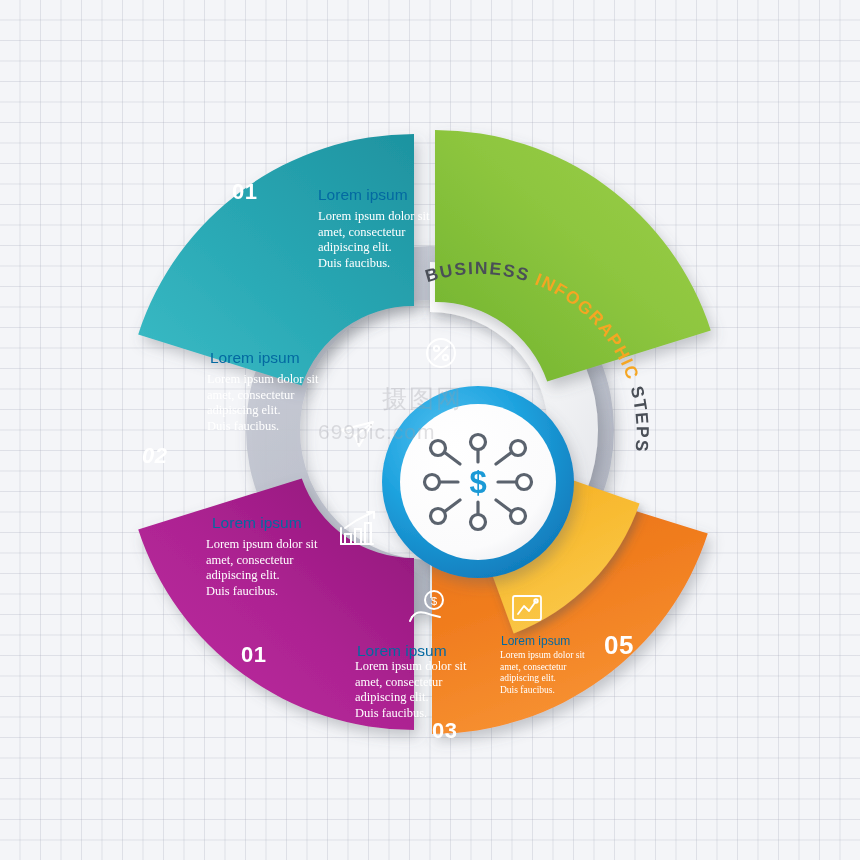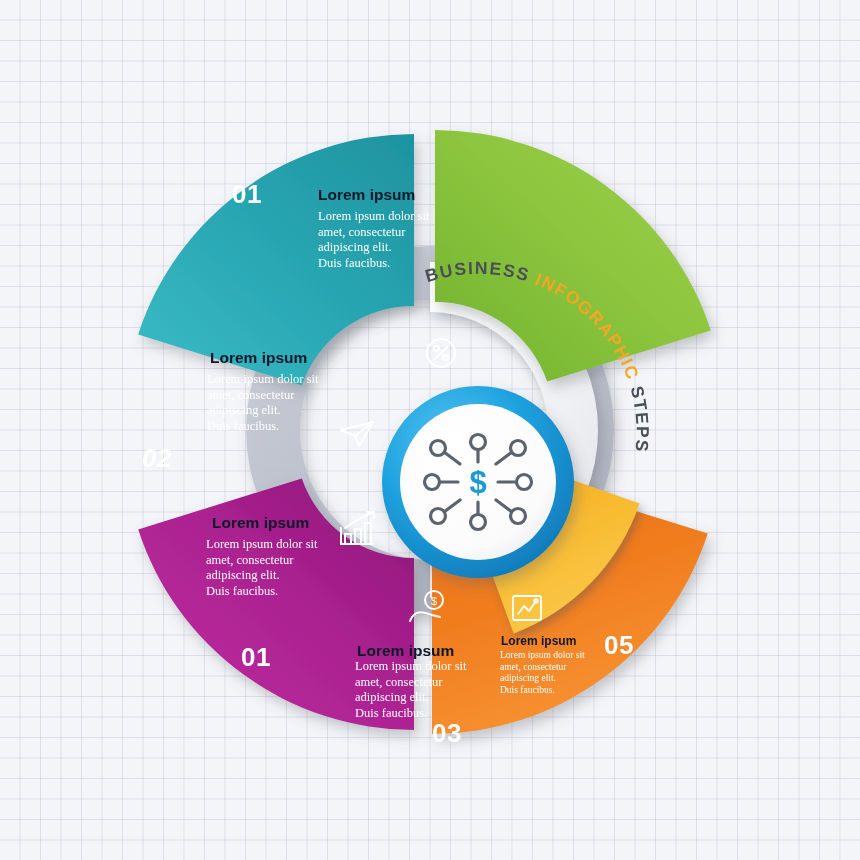--- a/index.html
+++ b/index.html
@@ -19,24 +19,24 @@
       linear-gradient(to bottom, rgba(170,175,190,.30) 1px, transparent 1px);
     background-size:20.5px 20.5px;
     background-position:-1px -1px;
   }
   #stage{position:absolute;inset:0;}
   svg#art{position:absolute;left:0;top:0;width:860px;height:860px;}
 
   
   .lbl{position:absolute;white-space:pre;}
   .num{
-    font-size:26px;font-weight:bold;color:#ffffff;letter-spacing:.5px;
+    font-size:22px;font-weight:bold;color:#ffffff;letter-spacing:.5px;
   }
   .head{
-    font-size:15.5px;font-weight:bold;color:#0f172a;text-align:center;
+    font-size:15.5px;font-weight:normal;color:#0369a1;text-align:center;
   }
   .body{
     font-size:12.5px;line-height:15.5px;color:#ffffff;font-family:Liberation Serif, serif;
   }
   .head.sm{font-size:12px;}
   .body.sm{font-size:9.5px;line-height:11.5px;}
   .num.sm{font-size:26px;margin-left:16px;}
 
   
   .wm{
@@ -244,13 +244,17 @@
 adipiscing elit.
 Duis faucibus.</div>
 
   <div class="lbl num sm" style="left:588px;top:630px;">05</div>
   <div class="lbl head sm" style="left:501px;top:634px;">Lorem ipsum</div>
   <div class="lbl body sm" style="left:500px;top:650px;">Lorem ipsum dolor sit
 amet, consectetur
 adipiscing elit.
 Duis faucibus.</div>
 
+  <div class="wm">
+    <div class="wm-text">摄图网</div>
+    <div class="wm-sub">699pic.com</div>
+  </div>
 </div>
 
 </body></html>

